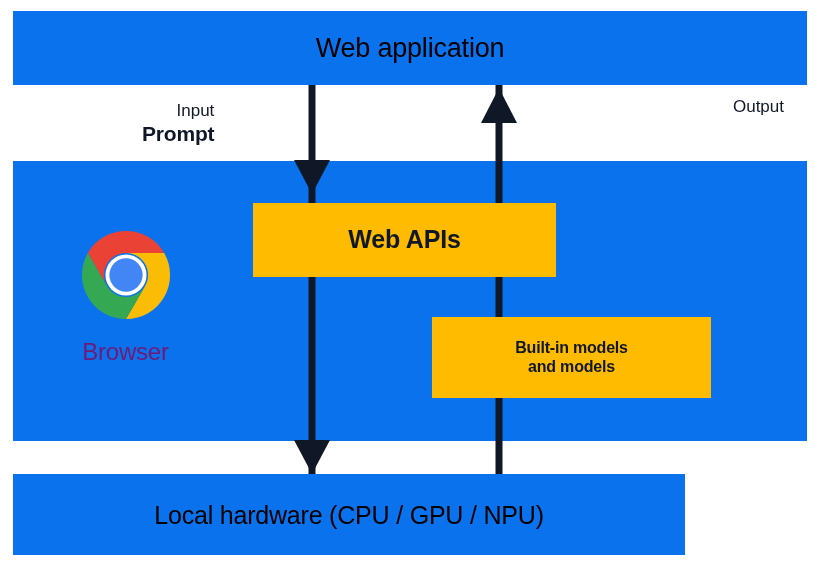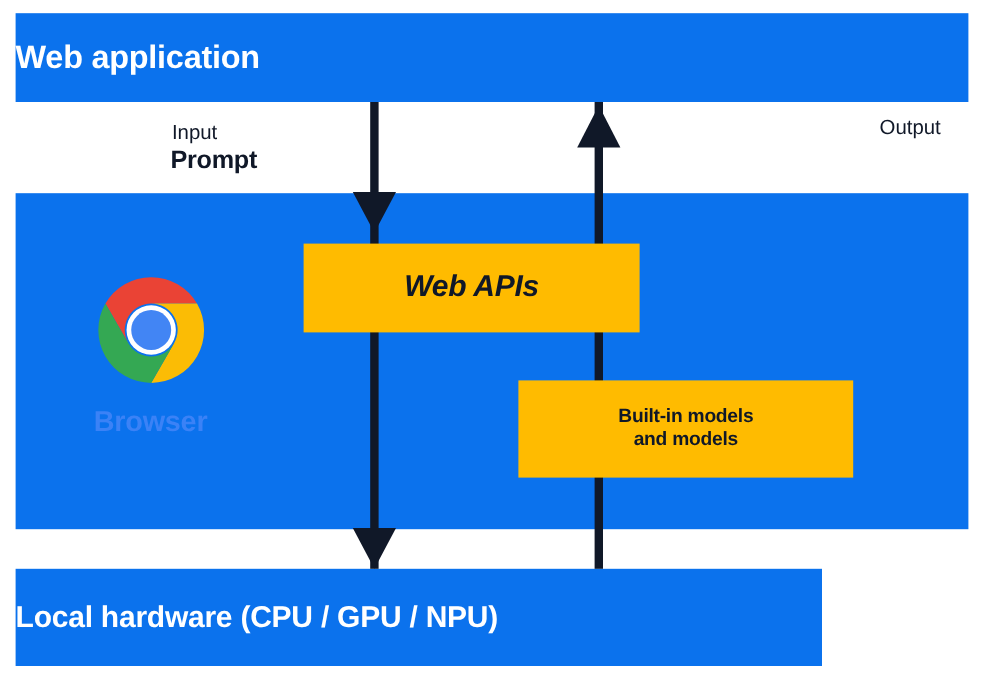--- a/index.html
+++ b/index.html
@@ -41,23 +41,23 @@
     left: 13px;
     top: 474px;
     width: 672px;
     height: 81px;
   }
 
   .band-label {
     position: absolute;
     left: 0;
     width: 100%;
-    text-align: left;
-    color: #ffffff;
-    font-weight: 700;
+    text-align: center;
+    color: #000000;
+    font-weight: 400;
     letter-spacing: -0.2px;
   }
   #band-web-application .band-label {
     top: 50%;
     transform: translateY(-50%);
     font-size: 27px;
   }
   #band-local-hardware .band-label {
     top: 50%;
     transform: translateY(-50%);
@@ -71,22 +71,22 @@
     top: 228px;
     width: 155px;
     text-align: center;
   }
   #chrome-logo {
     display: block;
     margin: 0 auto;
   }
   #browser-caption {
     margin-top: 16px;
-    color: #3b82f6;
-    font-weight: 700;
+    color: #701a75;
+    font-weight: 400;
     font-size: 24px;
     letter-spacing: -0.2px;
   }
 
   
   #arrow-layer {
     position: absolute;
     left: 0;
     top: 0;
     width: 820px;
@@ -103,24 +103,23 @@
     justify-content: center;
     text-align: center;
     color: #101828;
     font-weight: 700;
     line-height: 1.18;
     letter-spacing: -0.2px;
   }
   #box-web-apis {
     left: 253px;
     top: 203px;
-    width: 280px;
+    width: 303px;
     height: 74px;
     font-size: 25px;
-    font-style: italic;
   }
   #box-builtin-models {
     left: 432px;
     top: 317px;
     width: 279px;
     height: 81px;
     font-size: 16px;
     padding: 0 19px;
     box-sizing: border-box;
   }
@@ -138,21 +137,21 @@
   .io-value {
     font-size: 21px;
     font-weight: 700;
     line-height: 1.25;
     letter-spacing: -0.2px;
     margin-left: 32px;
   }
   #io-input {
     left: 110px;
     top: 100px;
-    text-align: center;
+    text-align: right;
   }
   #io-output {
     right: 36px;
     top: 96px;
     text-align: left;
   }
 </style>
 </head>
 <body>
 

